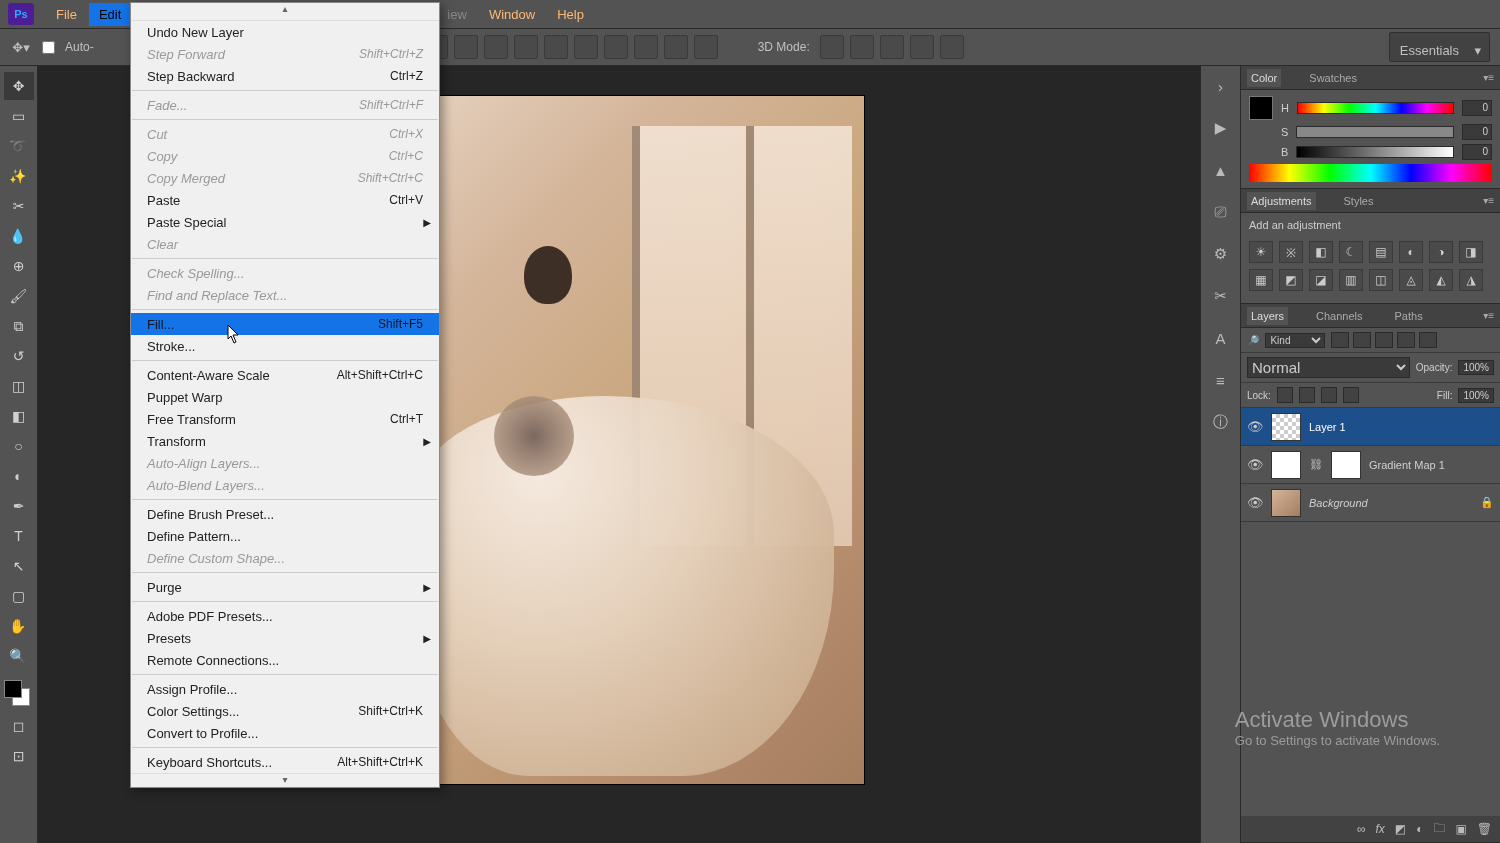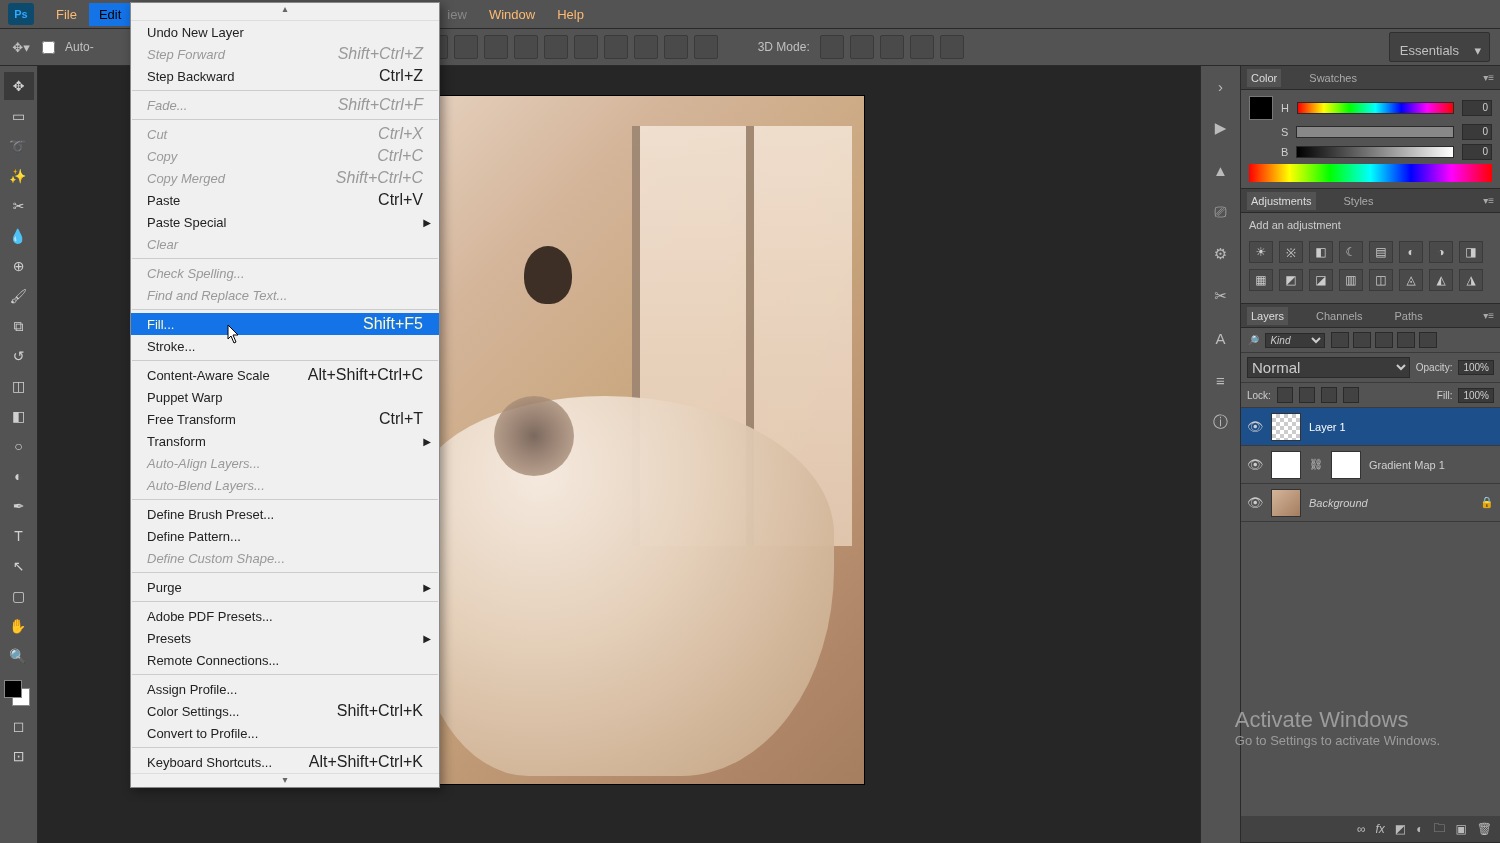--- a/index.html
+++ b/index.html
@@ -1,20 +1,20 @@
 <!DOCTYPE html>
 <html><head>
 <meta charset="utf-8">
 <style>
   * { box-sizing: border-box; margin: 0; padding: 0; font-family: "Segoe UI", Tahoma, sans-serif; user-select: none; }
   body { width: 1500px; height: 843px; background: #535353; color: #cfcfcf; font-size: 13px; overflow: hidden; position: relative; }
 
   
   .menubar { height: 28px; background: #535353; display: flex; align-items: center; padding-left: 8px; gap: 2px; }
-  .ps-logo { width: 26px; height: 22px; background: #0c4a6e; color: #31a8ff; font-weight: bold; font-size: 11px; display: flex; align-items: center; justify-content: center; border-radius: 3px; margin-right: 10px; }
+  .ps-logo { width: 26px; height: 22px; background: #4c1d95; color: #31a8ff; font-weight: bold; font-size: 11px; display: flex; align-items: center; justify-content: center; border-radius: 3px; margin-right: 10px; }
   .menu-item { padding: 4px 10px; color: #fdba74; cursor: pointer; }
   .menu-item.active { background: #1473e6; color: #000000; }
   .menu-hidden { color: #888; }
 
   
   .optionsbar { height: 38px; background: #535353; border-top: 1px solid #2a2a2a; border-bottom: 1px solid #2a2a2a; display: flex; align-items: center; padding: 0 10px; gap: 10px; }
   .tool-icon { width: 22px; height: 22px; display: flex; align-items: center; justify-content: center; color: #c0c0c0; }
   .opt-label { color: #c0c0c0; font-size: 12px; }
   .opt-group { display: flex; gap: 6px; align-items: center; }
   .opt-btn { width: 24px; height: 24px; border: 1px solid #3a3a3a; background: #4a4a4a; border-radius: 2px; }
@@ -55,21 +55,21 @@
   .color-swatch2 { width: 24px; height: 24px; background: #000; border: 1px solid #777; position: relative; }
   .hsb-slider { flex: 1; height: 12px; background: linear-gradient(90deg,red,yellow,lime,cyan,blue,magenta,red); border: 1px solid #2a2a2a; }
   .val-box { width: 30px; height: 16px; background: #3a3a3a; border: 1px solid #2a2a2a; text-align: right; padding-right: 3px; font-size: 10px; line-height: 14px; }
   .ramp { height: 18px; background: linear-gradient(90deg,red,yellow,lime,cyan,blue,magenta,red); margin-top: 4px; }
 
   .adj-grid { display: flex; flex-wrap: wrap; gap: 6px; padding: 6px 0; }
   .adj-cell { width: 24px; height: 22px; background: #4a4a4a; border: 1px solid #3a3a3a; display: flex; align-items: center; justify-content: center; font-size: 12px; color: #ccc; }
 
   .layers-body { padding: 0; }
   .layers-controls { display: flex; align-items: center; gap: 6px; padding: 4px 6px; border-bottom: 1px solid #3a3a3a; }
-  .layers-controls select { background: #3a3a3a; border: 1px solid #2a2a2a; color: #ccc; font-size: 10px; width: 60px; font-style: italic; }
+  .layers-controls select { background: #3a3a3a; border: 1px solid #2a2a2a; color: #ccc; font-size: 10px; width: 60px; }
   .layers-filter-icons { display: flex; gap: 4px; }
   .lf-icon { width: 18px; height: 16px; background: #424242; border: 1px solid #2a2a2a; }
   .layers-row2 { display: flex; align-items: center; padding: 4px 6px; gap: 6px; border-bottom: 1px solid #3a3a3a; font-size: 10px; }
   .layers-row2 select { background: #3a3a3a; border: 1px solid #2a2a2a; color: #ccc; font-size: 15px; flex: 1; }
   .layer-item { display: flex; align-items: center; height: 38px; padding: 0 6px; gap: 8px; border-bottom: 1px solid #3a3a3a; }
   .layer-item.sel { background: #1d4f8a; color: #fff; }
   .eye { width: 16px; color: #ccc; font-size: 13px; }
   .thumb { width: 30px; height: 28px; background: #777; border: 1px solid #333; background-image: repeating-conic-gradient(#ccc 0 25%, #fff 0 50%); background-size: 8px 8px; }
   .thumb.white { background: #fff; }
   .thumb.img { background: linear-gradient(135deg,#d4b59a,#a57d5f); }
@@ -77,22 +77,22 @@
   .layer-name { font-size: 11px; font-style: normal; }
   .layer-name.italic { font-style: italic; }
   .lock-icon { margin-left: auto; font-size: 11px; color: #ccc; }
   .layers-footer { height: 26px; background: #424242; display: flex; align-items: center; justify-content: flex-end; gap: 10px; padding: 0 8px; font-size: 12px; color: #bbb; }
 
   
   .dropdown { position: absolute; left: 130px; top: 2px; width: 310px; background: #f0f0f0; color: #222; border: 1px solid #888; box-shadow: 3px 3px 10px rgba(0,0,0,0.4); font-size: 13px; z-index: 1000; }
   .dd-top { height: 18px; text-align: center; color: #666; font-size: 10px; border-bottom: 1px solid #ddd; }
   .dd-item { display: flex; align-items: center; height: 22px; padding: 0 16px; cursor: pointer; position: relative; }
   .dd-item.disabled { color: #999; font-style: italic; }
-  .dd-item.highlight { background: #1473e6; color: #fef9c3; }
-  .dd-item .shortcut { margin-left: auto; font-size: 16px; }
+  .dd-item.highlight { background: #1473e6; color: #0f172a; }
+  .dd-item .shortcut { margin-left: auto; font-size: 12px; }
   .dd-item .sub-arrow { position: absolute; right: 8px; font-size: 10px; }
   .dd-sep { height: 1px; background: #ccc; margin: 3px 1px; }
   .dd-bottom { height: 14px; text-align: center; color: #666; font-size: 10px; border-top: 1px solid #ddd; }
 
   .cursor { position: absolute; left: 227px; top: 325px; width: 14px; height: 20px; z-index: 2000; pointer-events: none; }
 
   
   .watermark { position: absolute; right: 60px; bottom: 95px; color: #9c9c9c; text-align: left; }
   .watermark .l1 { font-size: 22px; font-weight: 300; }
   .watermark .l2 { font-size: 13px; }

